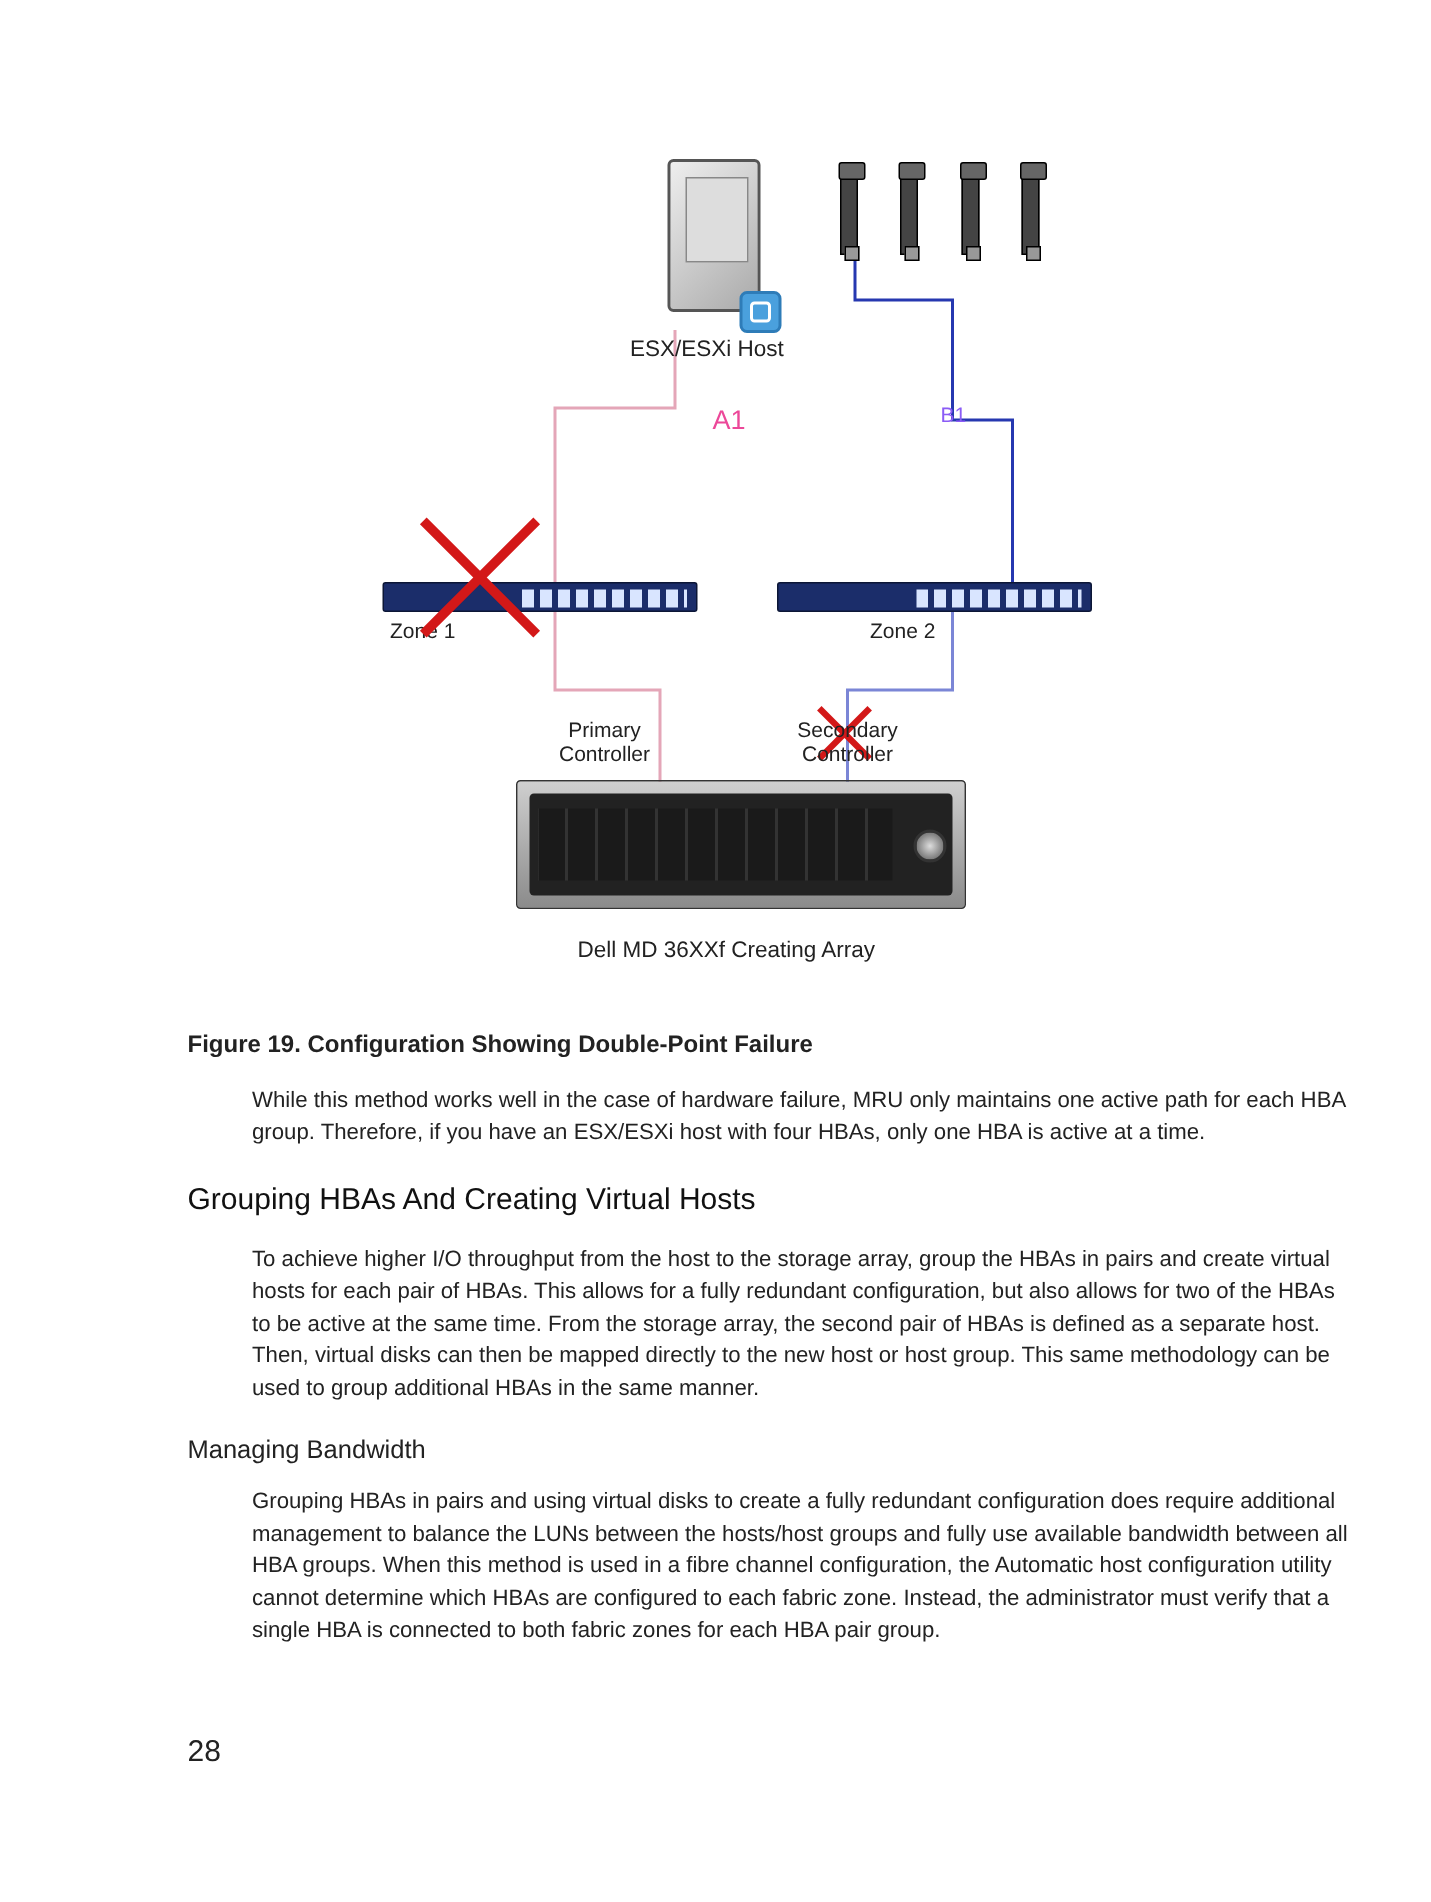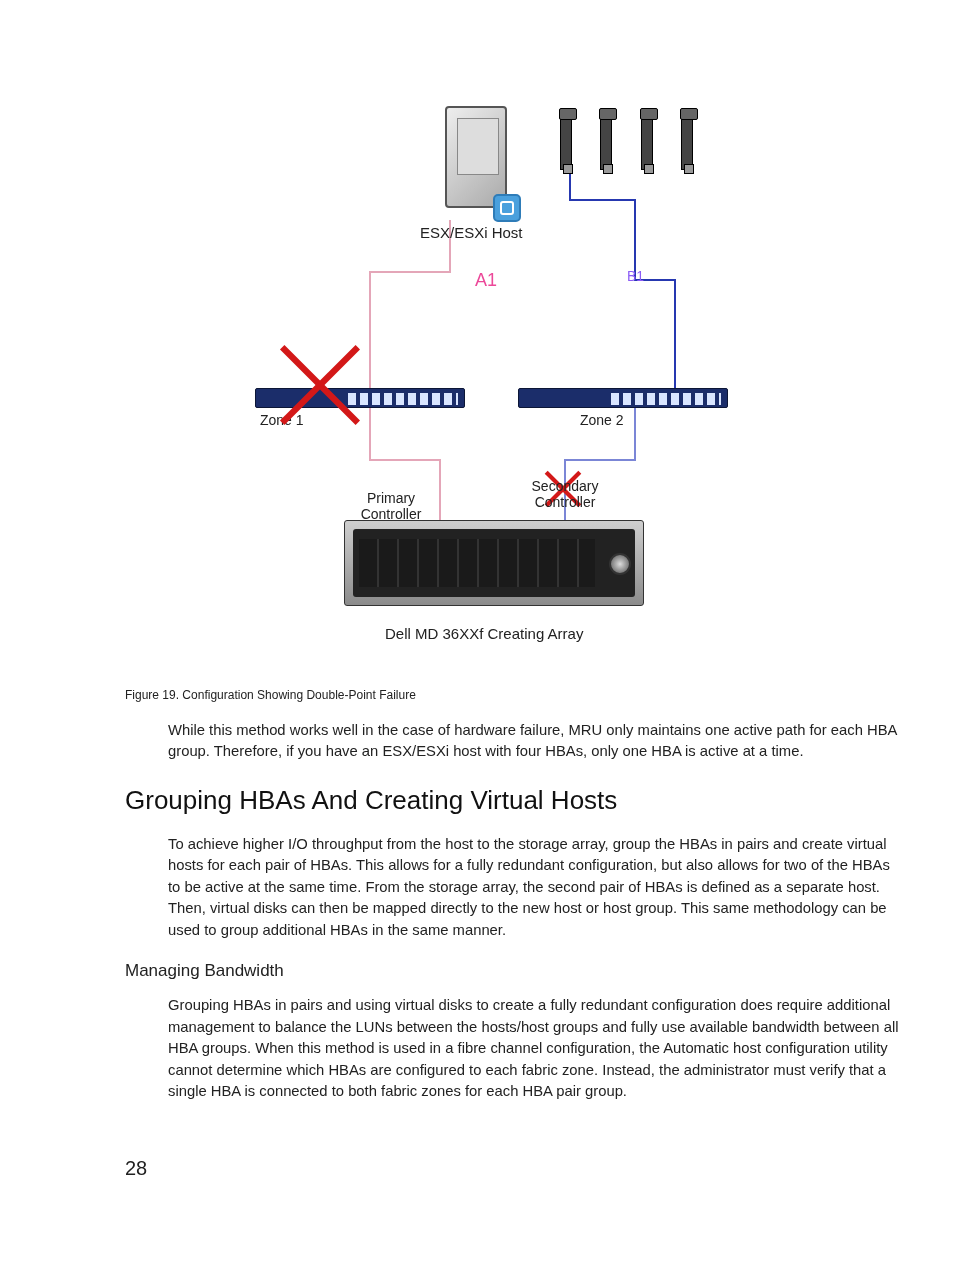--- a/index.html
+++ b/index.html
@@ -80,44 +80,44 @@
   .zone-label { position:absolute; top:312px; font-size:14px; }
   .zone-label.l { left:-20px; }
   .zone-label.r { left:300px; }
   .cross {
     position:absolute; width:90px; height:90px; pointer-events:none;
   }
   .cross svg { width:100%; height:100%; }
   .cross.big { left:-5px; top:240px; }
   .cross.small { left:262px; top:368px; width:42px; height:42px; }
   .ctrl-label { position:absolute; font-size:14px; text-align:center; width:110px; top:378px; }
-  .ctrl-label.l { left:56px;margin-top:12px; }
+  .ctrl-label.l { left:68px; }
   .ctrl-label.r { left:230px; }
   .array {
     position:absolute; left:64px; top:420px; width:300px; height:86px;
     background:linear-gradient(#cfcfcf,#8b8b8b); border:1px solid #333; border-radius:3px;
   }
   .array::before{
     content:""; position:absolute; inset:8px; background:#222; border-radius:3px;
   }
   .array::after{
     content:""; position:absolute; left:14px; right:48px; top:18px; bottom:18px;
     background:repeating-linear-gradient(90deg,#1a1a1a 0 18px,#333 18px 20px);
   }
   .array .disc{
     position:absolute; right:12px; top:32px; width:22px; height:22px; border-radius:50%;
     background:radial-gradient(circle,#ddd 0,#888 60%,#555 100%); border:2px solid #333;
   }
   .array-label { position:absolute; left:105px; top:525px; font-size:15px; }
   
   svg.cables { position:absolute; inset:0; width:100%; height:100%; pointer-events:none; }
 
-  .figure-caption { font-weight:400; font-size:12px; margin:2px 0 18px; }
+  .figure-caption { font-weight:700; font-size:16px; margin:2px 0 18px; }
   p.body { font-size:14.8px; line-height:1.45; margin-bottom:16px;margin-left:43px; }
-  h2.section { font-size:26px; font-weight:400; margin:22px 0 18px; color:#111; }
+  h2.section { font-size:20px; font-weight:400; margin:22px 0 18px; color:#111; }
   h3.subsection { font-size:17px; font-weight:400; margin:20px 0 14px; }
   .pagenum { position:absolute; left:125px; bottom:88px; font-size:20px; }
 </style>
 </head>
 <body>
 
 <div class="page">
 
   <div class="diagram-wrap">
     <svg class="cables" viewBox="0 0 480 580">

